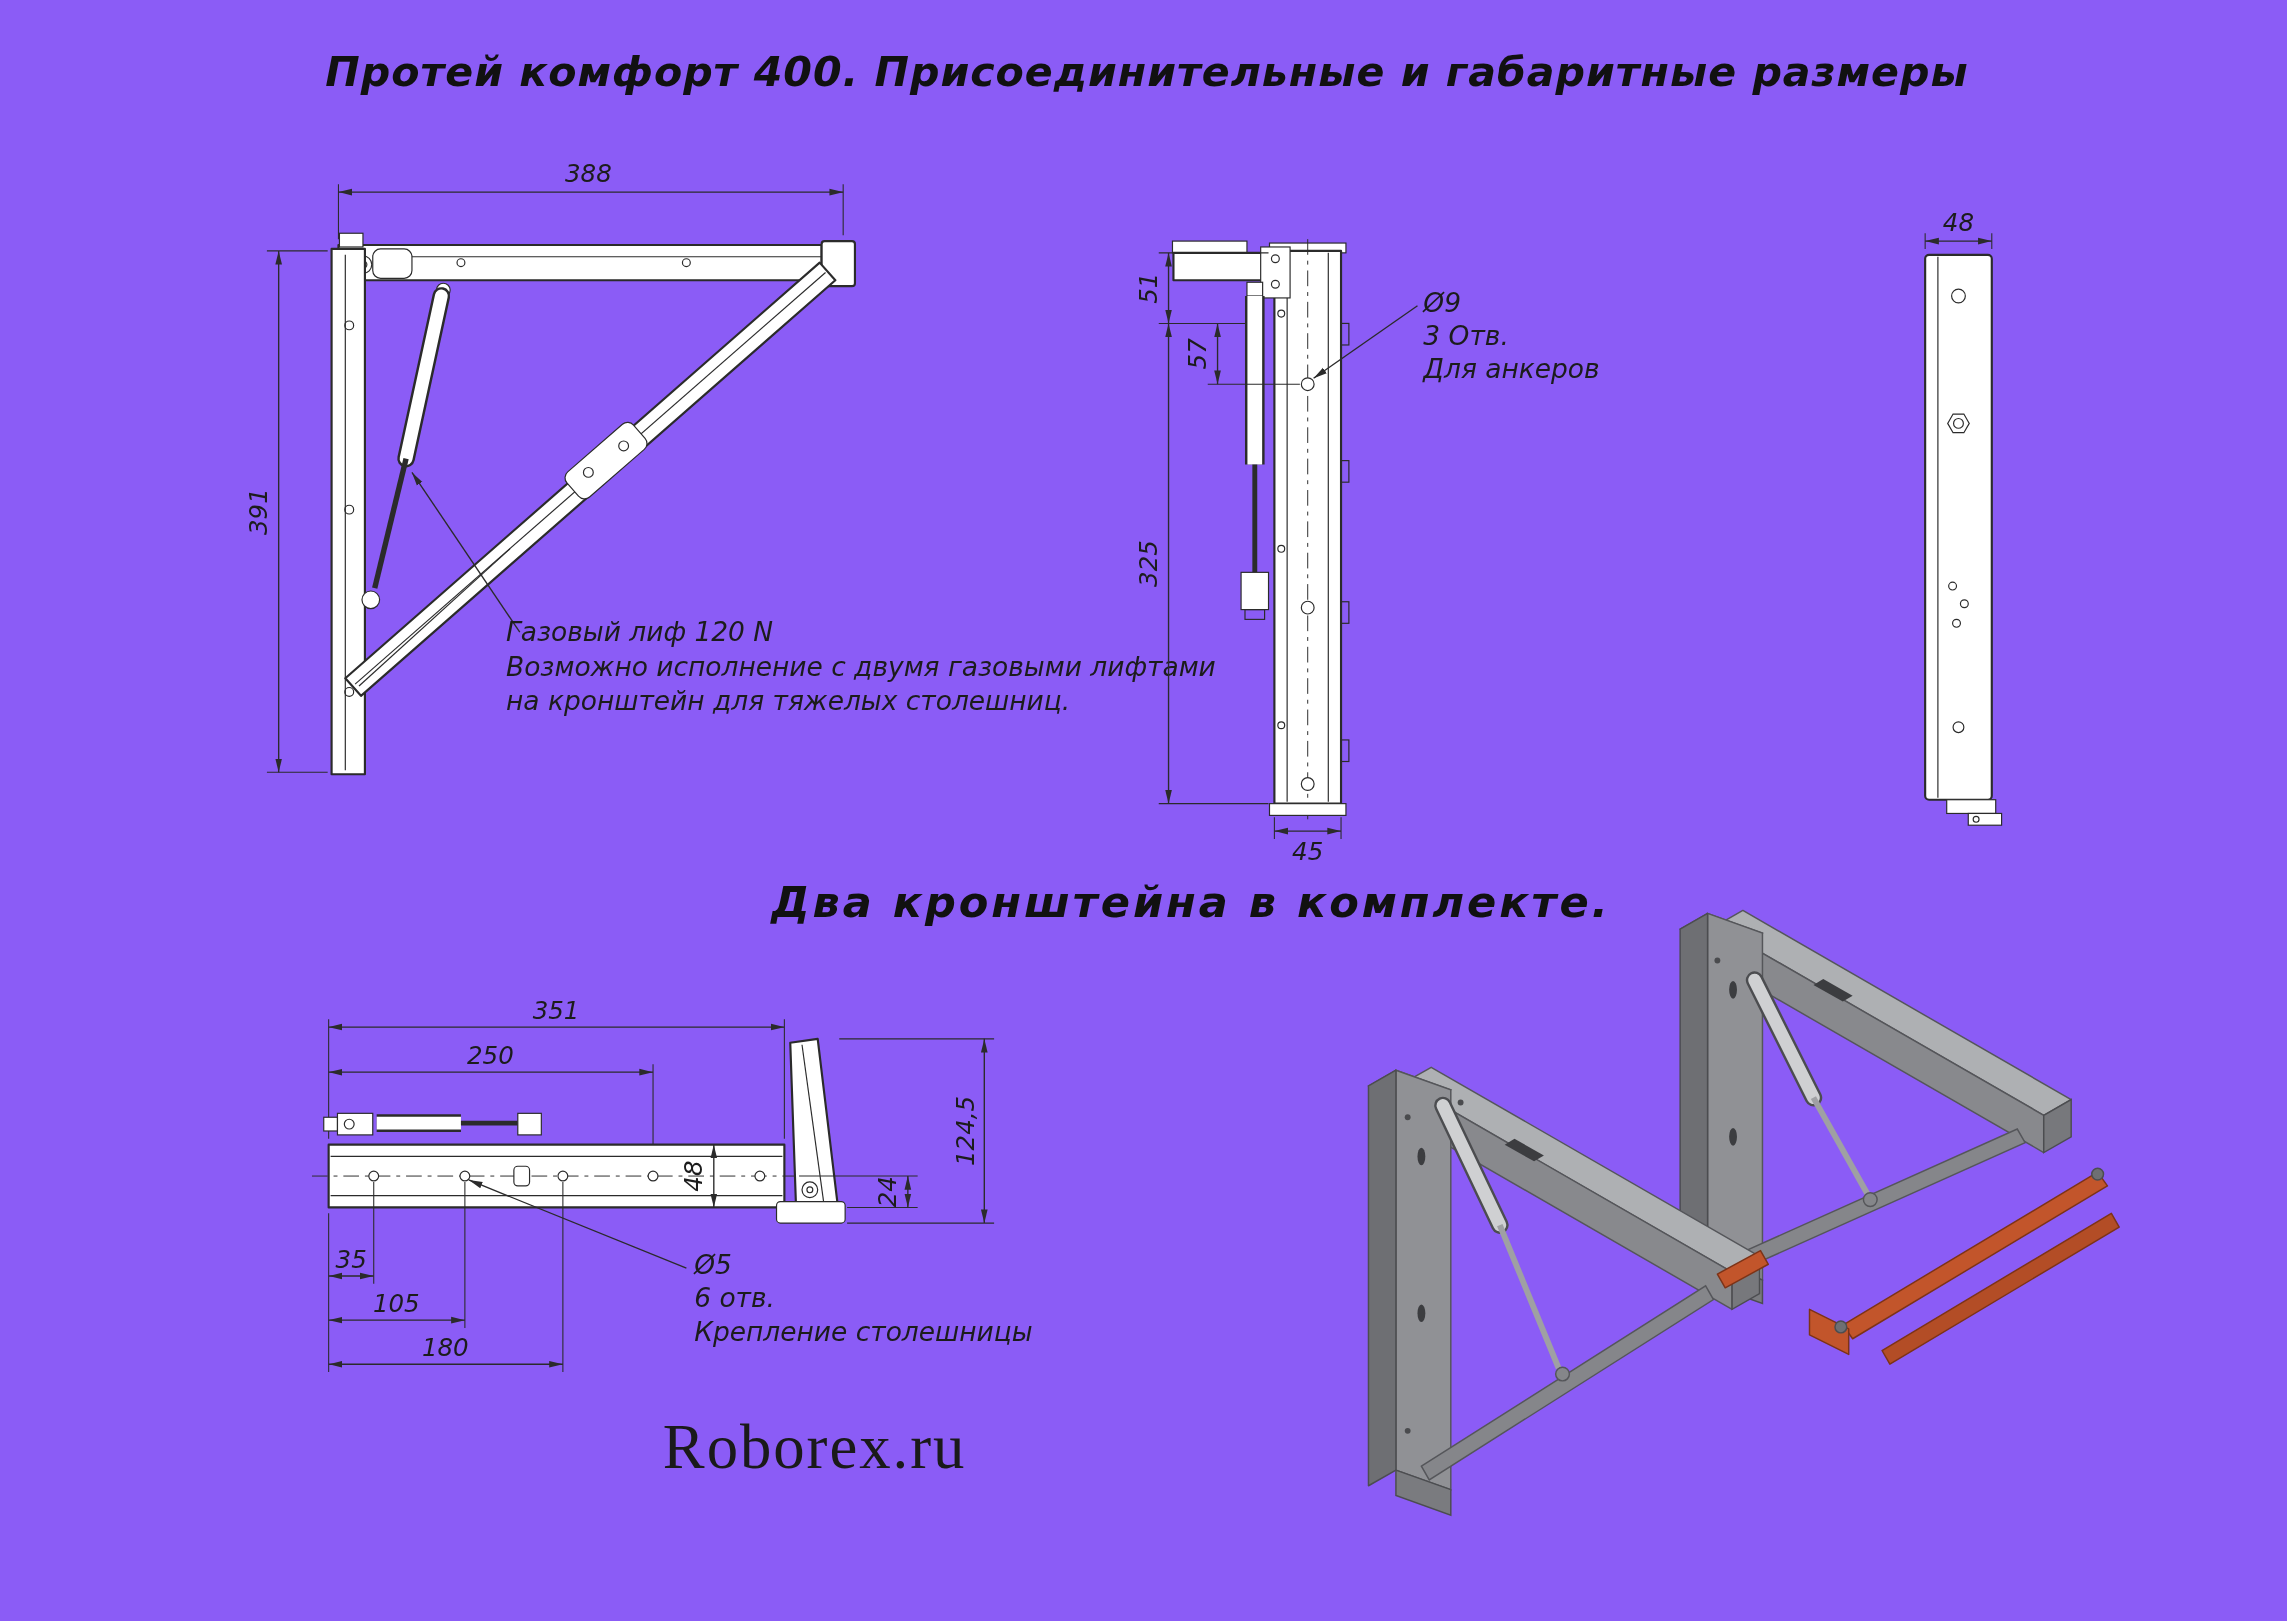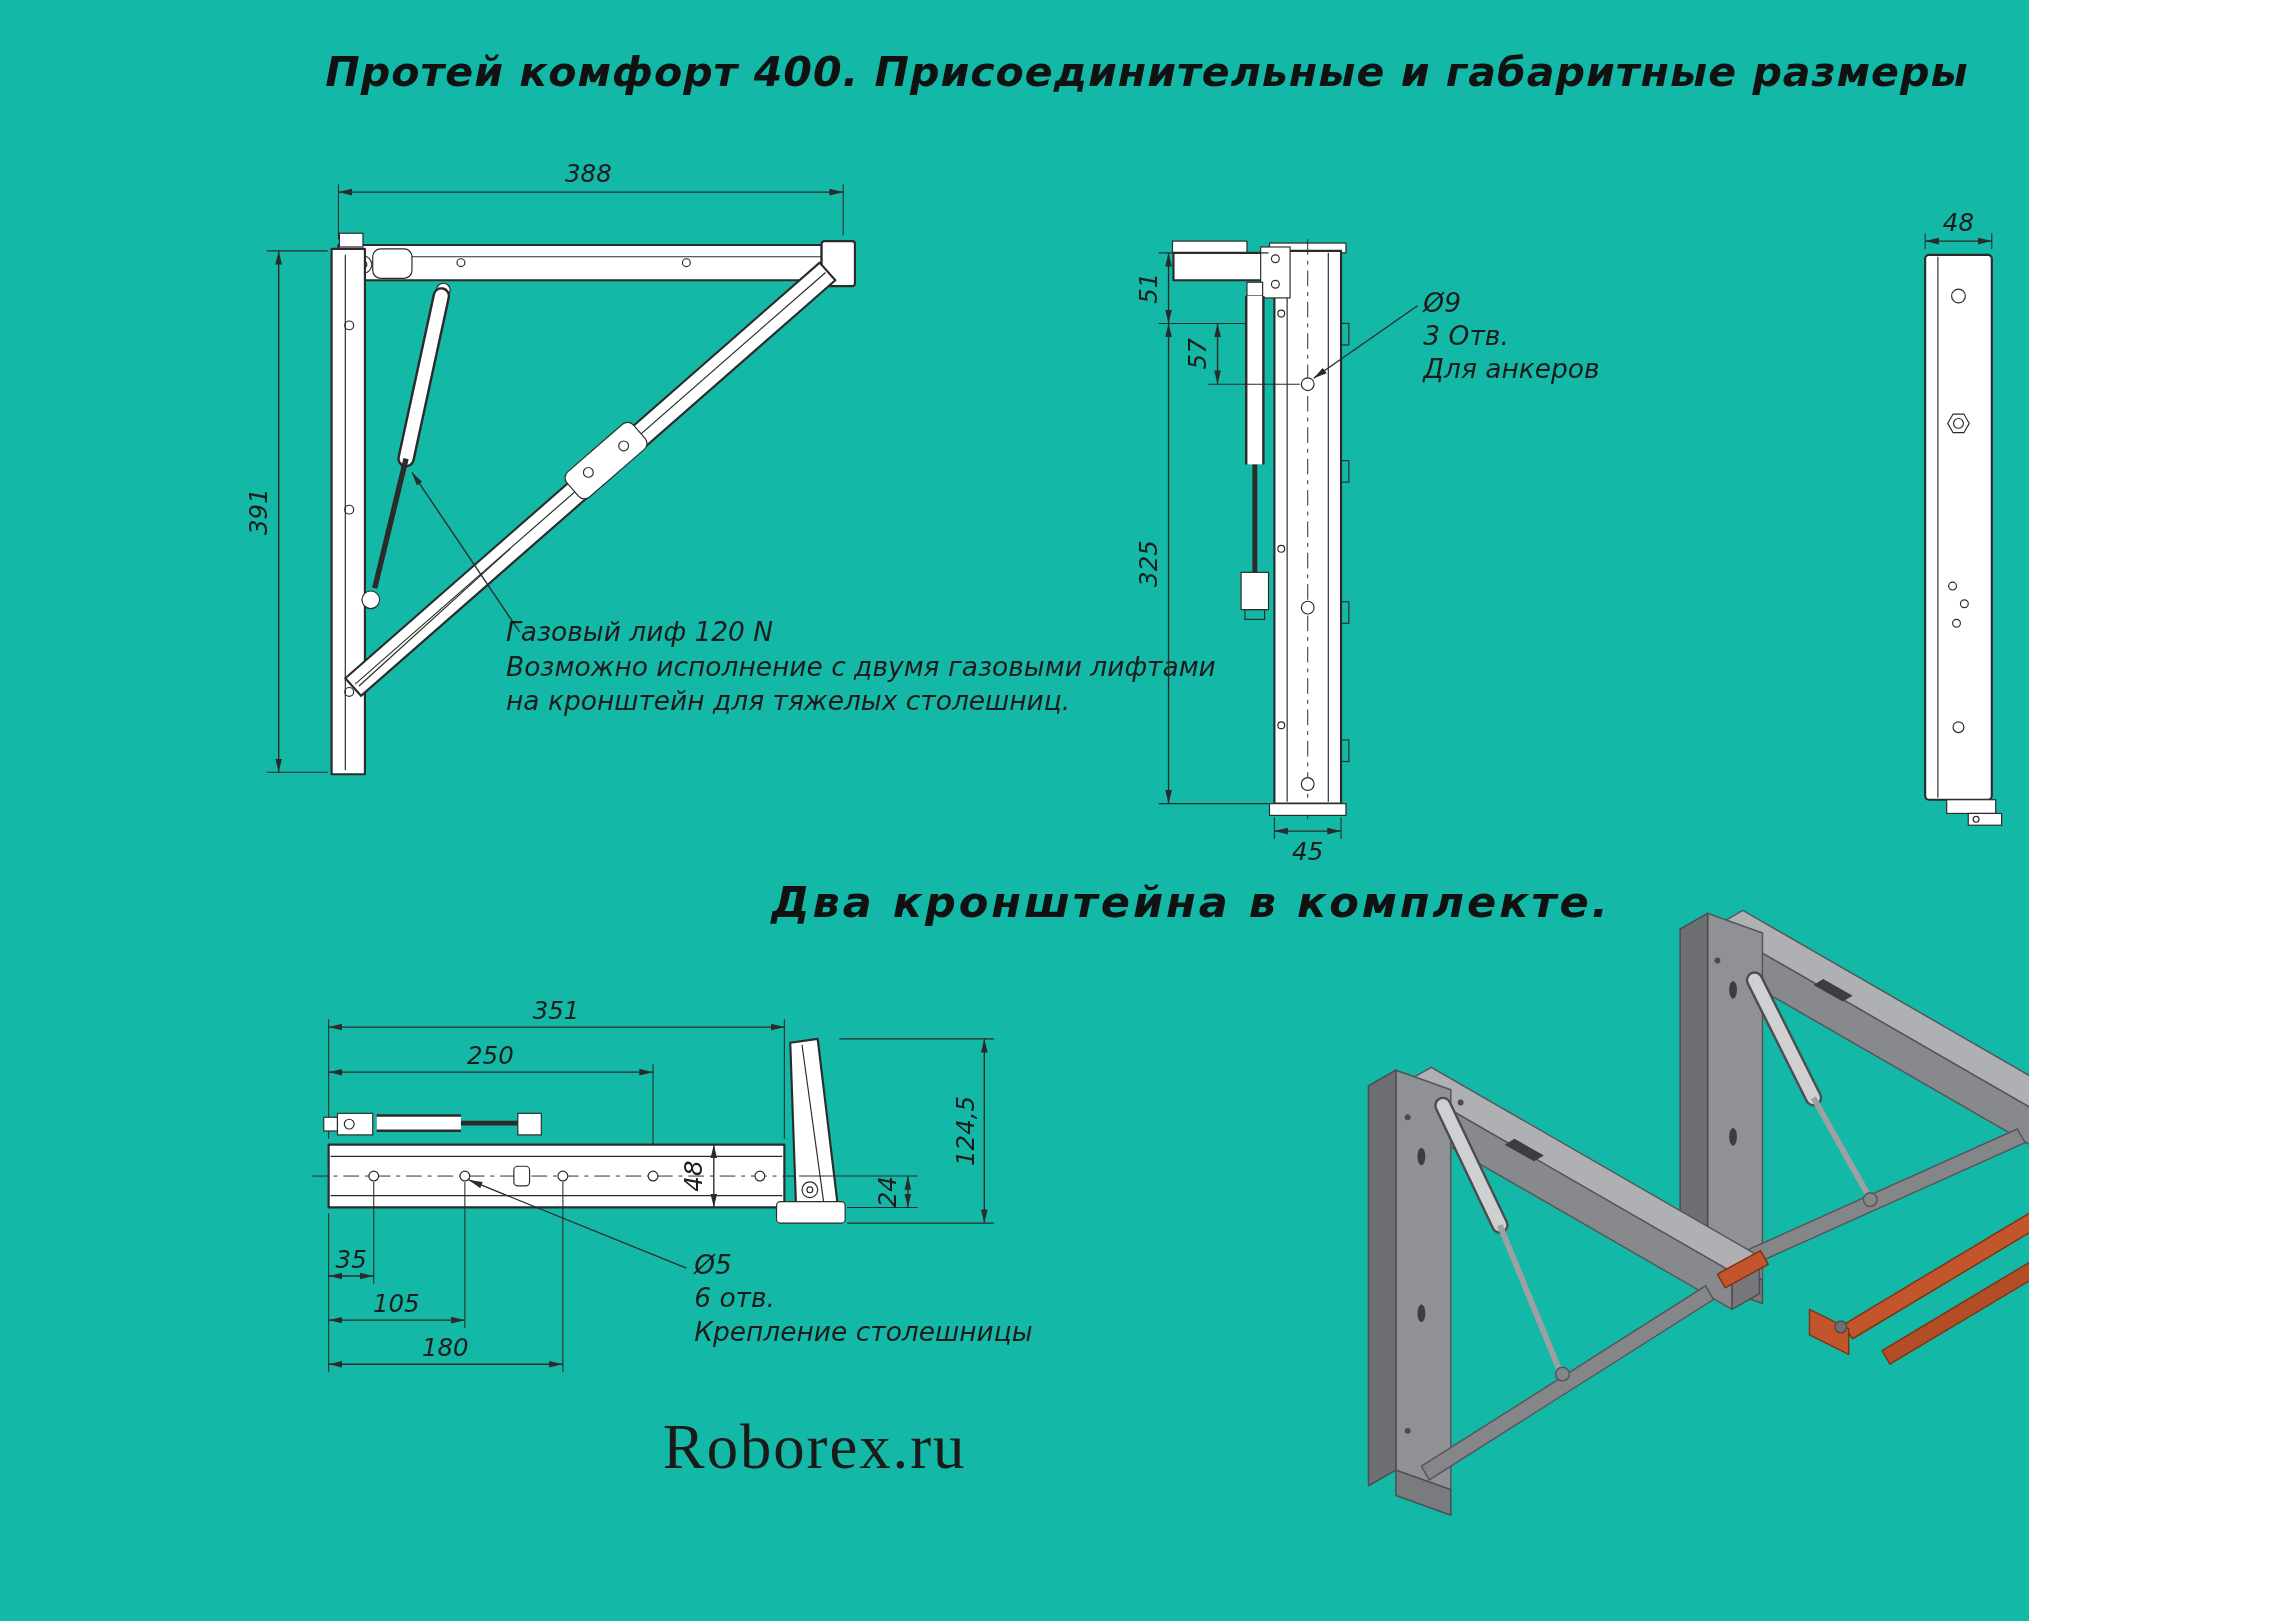--- a/index.html
+++ b/index.html
@@ -1,16 +1,16 @@
 <!DOCTYPE html>
 <html><head>
 <meta charset="utf-8">
 <style>
   html,body{margin:0;padding:0;background:#ffffff;}
-  .page{position:relative;width:2029px;height:1621px;background:#14b8a6;overflow:hidden;
+  .page{position:relative;width:2287px;height:1621px;background:#8b5cf6;overflow:hidden;
         font-family:"DejaVu Sans",sans-serif;}
   svg{display:block}
   
   .outline{fill:#ffffff;stroke:#2b2b2b;stroke-width:2.2;stroke-linejoin:round;}
   .thin{fill:none;stroke:#2b2b2b;stroke-width:1.2;}
   .thinf{fill:#ffffff;stroke:#2b2b2b;stroke-width:1.2;}
   .dim{fill:none;stroke:#2b2b2b;stroke-width:1.4;}
   .ext{fill:none;stroke:#2b2b2b;stroke-width:1.1;}
   .cl{fill:none;stroke:#2b2b2b;stroke-width:1;stroke-dasharray:16 6 4 6;}
   

